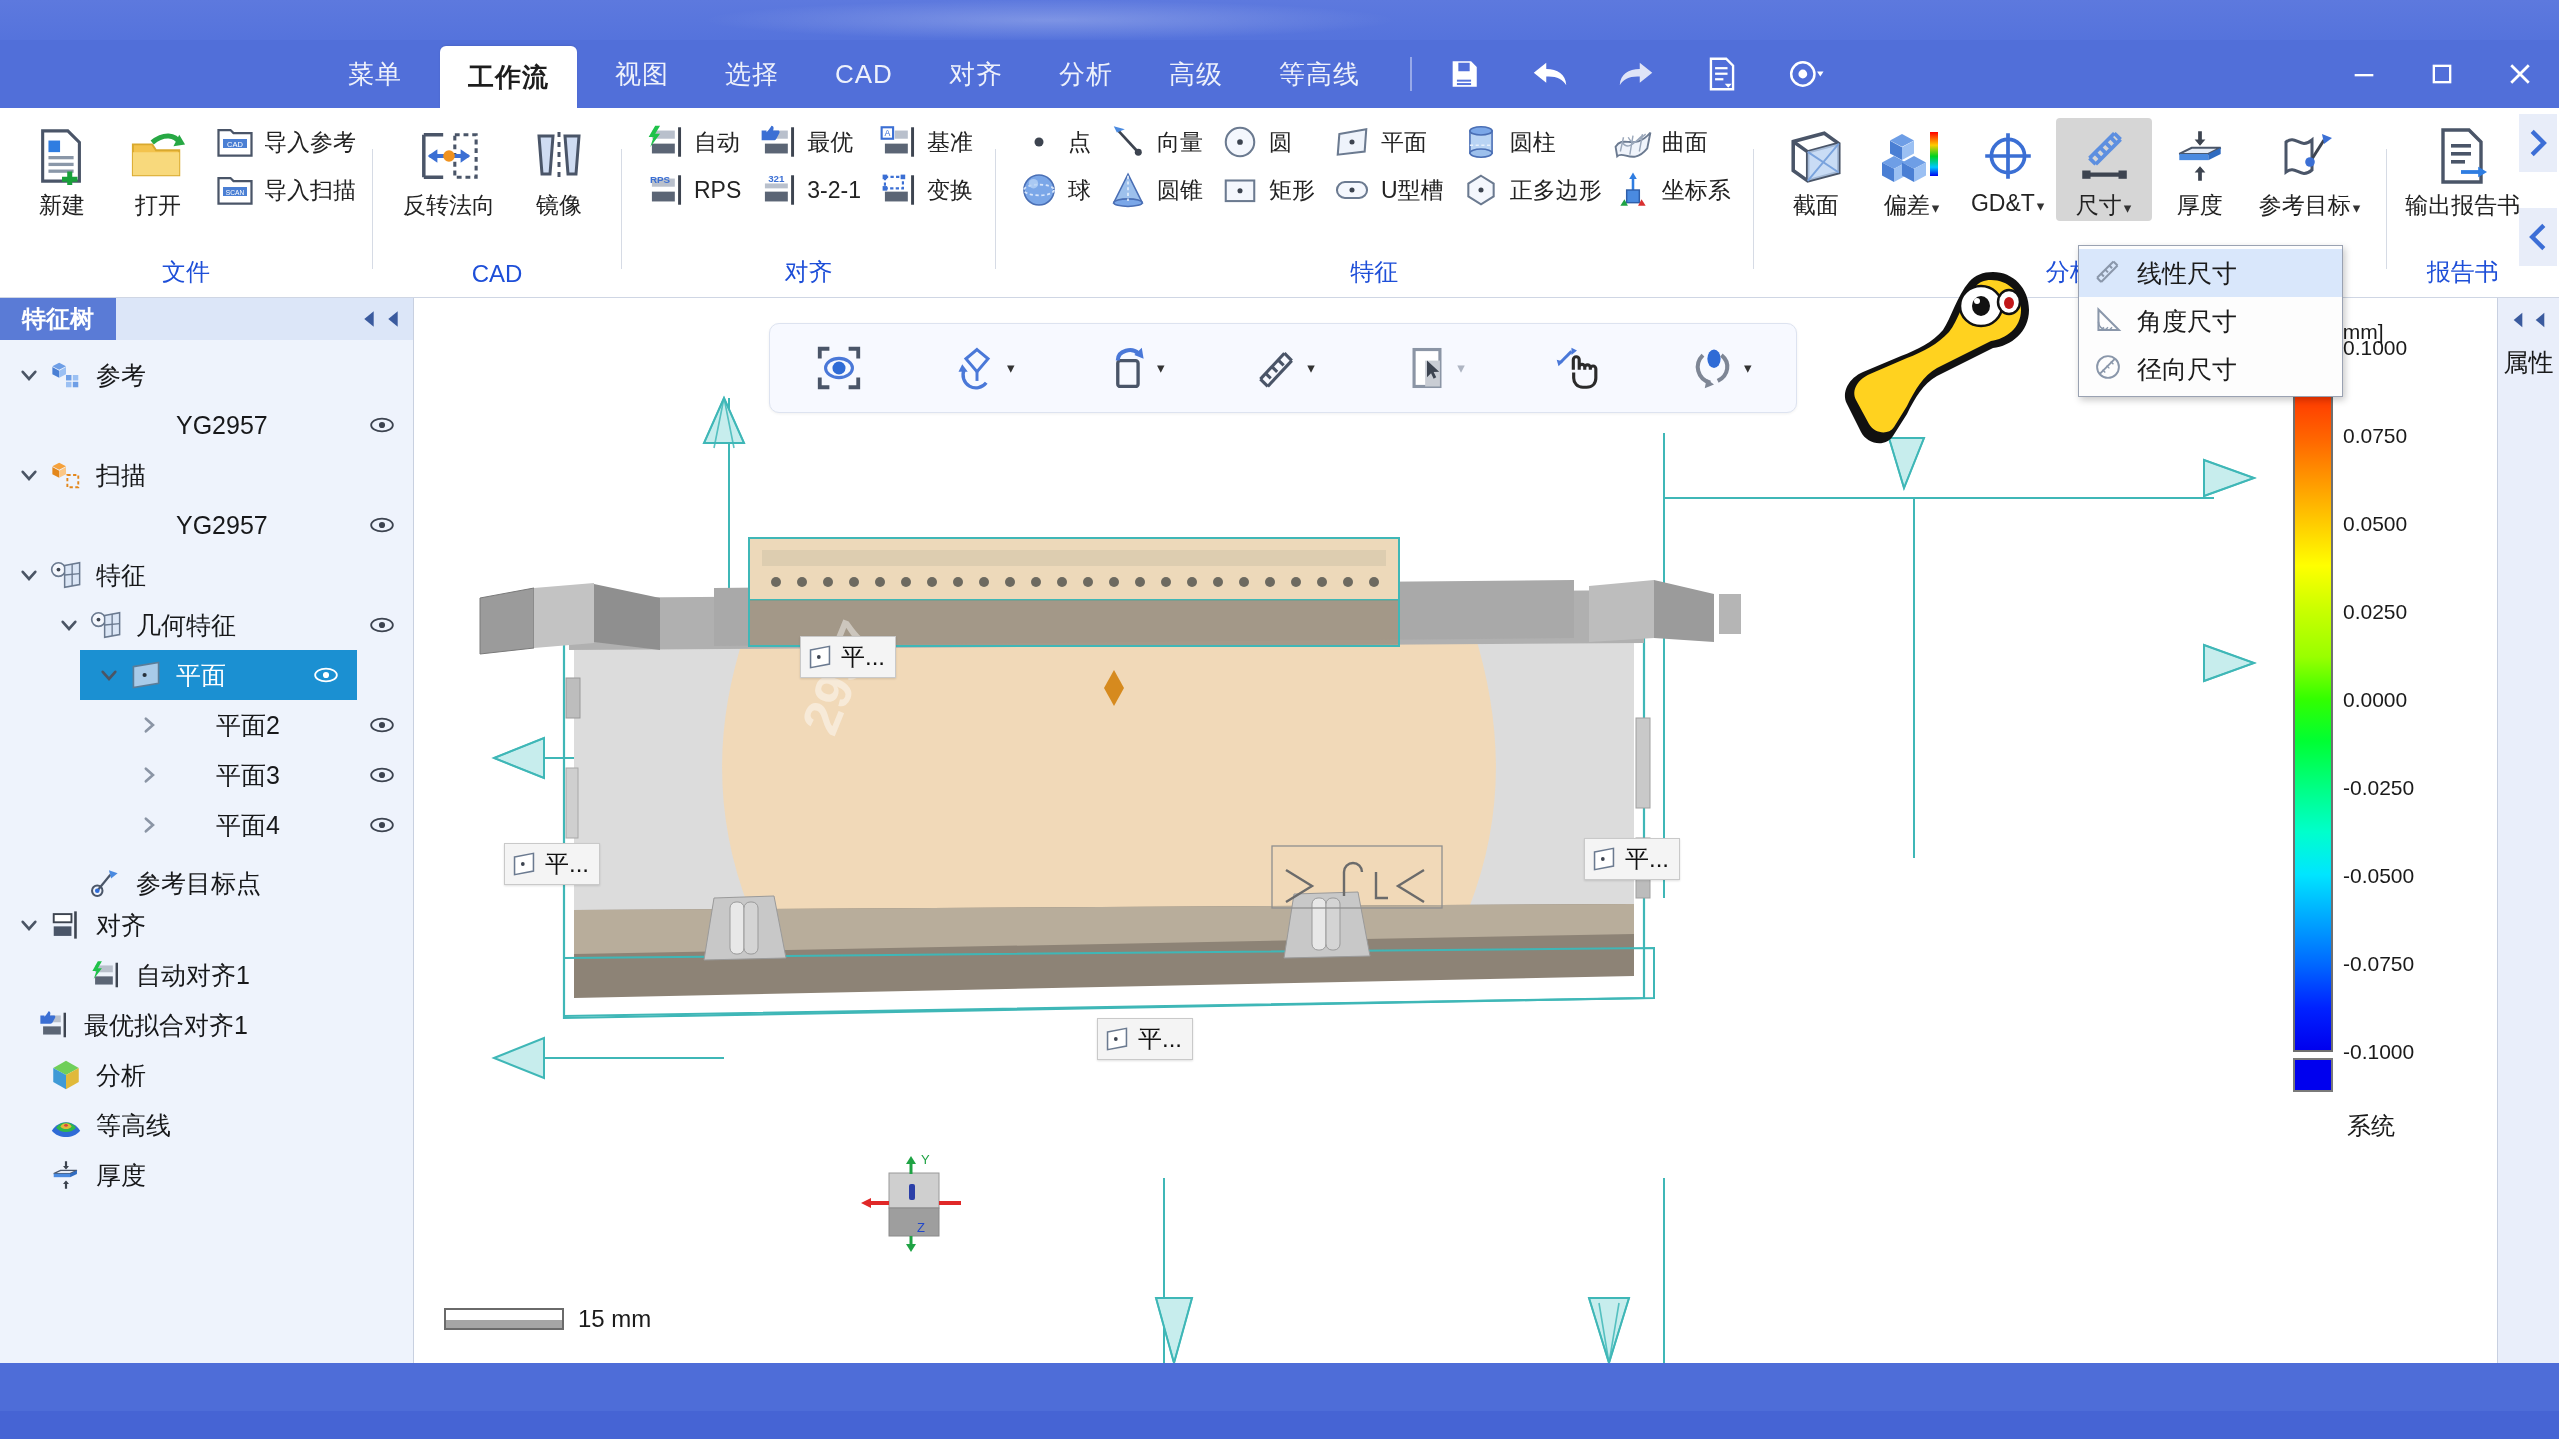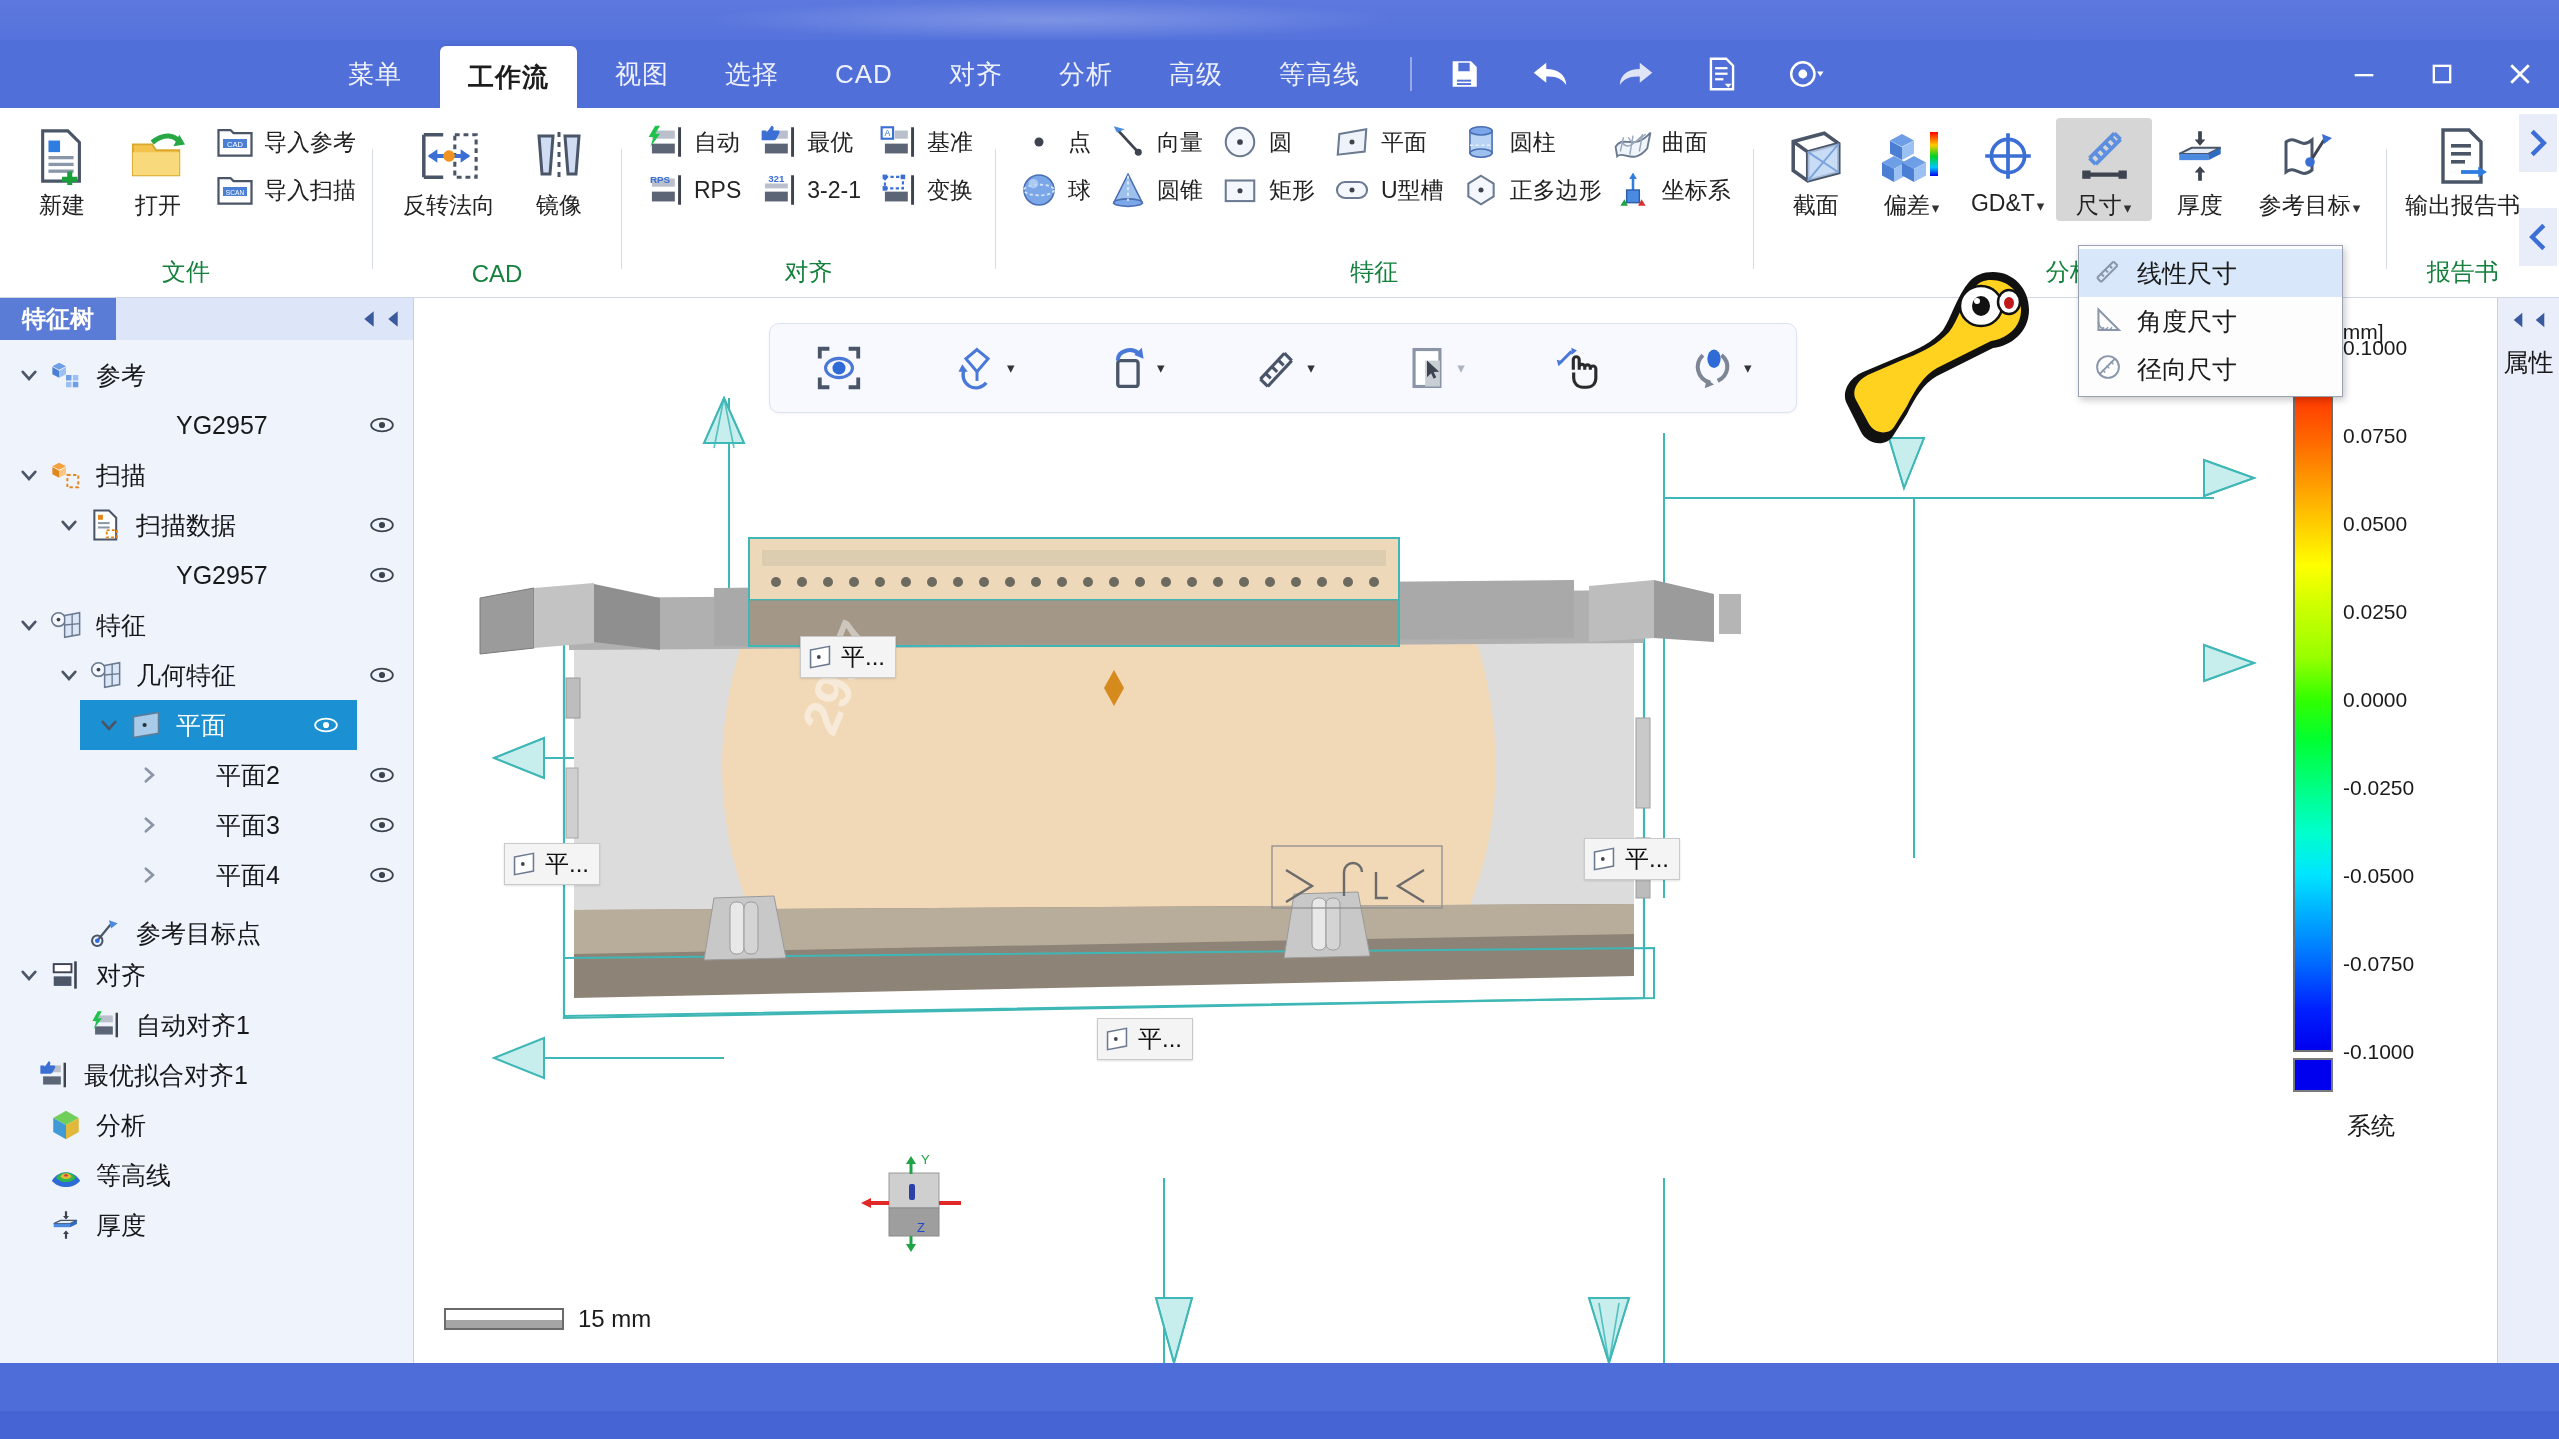--- a/index.html
+++ b/index.html
@@ -46,21 +46,21 @@
 
   
   .ribbon {
     position: absolute; left:0; top:108px; width:2559px; height:190px;
     background: #ffffff; border-bottom: 1px solid #cfd6e4;
     display:flex; align-items:flex-start;
   }
   .rgroup { position:relative; height:190px; display:flex; flex-direction:column; align-items:center; }
   .rgroup-body { display:flex; align-items:flex-start; height:148px; padding: 10px 14px 0 14px; }
   .rgroup-label {
-    font-size: 24px; color:#15803d; text-align:center; width:100%;
+    font-size: 24px; color:#1d4ed8; text-align:center; width:100%;
     position:absolute; bottom:10px; left:0;
   }
   .rgroup-sep { width:1px; align-self:center; height:120px; background:#d6dbe5; margin-top:12px; }
 
   .big-btn {
     width: 96px; display:flex; flex-direction:column; align-items:center;
     padding-top: 6px; cursor:pointer; border-radius:4px;
   }
   .big-btn .ic { height:64px; display:flex; align-items:center; justify-content:center; }
   .big-btn .lb { font-size:23px; color:#232323; margin-top:2px; white-space:nowrap; }
@@ -768,43 +768,20 @@
           </span>
           <span class="tico">
             <svg width="34" height="30" viewBox="0 0 24 22">
               <path fill="#f5a13c" d="M7 2l5 2.6-5 2.6-5-2.6z"></path>
               <path fill="#e3871b" d="M2 5.2l5 2.6V13l-5-2.6z"></path>
               <path fill="#fbc684" d="M12 5.2l-5 2.6V13l5-2.6z"></path>
               <path fill="none" stroke="#e3871b" stroke-width="1.4" d="M13 11h8v9h-8z" stroke-dasharray="2.4 1.8"></path>
             </svg>
           </span>
           <span class="tlabel">扫描</span>
-        </div>
-        <div class="trow" style="padding-left: 52px;">
-          <span class="twist">
-            <svg width="22" height="22" viewBox="0 0 14 14">
-              <path d="M3 5 L7 9.5 L11 5" stroke="#4b5565" stroke-width="1.7" fill="none" stroke-linecap="round"></path>
-            </svg>
-          </span>
-          <span class="tico">
-            <svg width="32" height="32" viewBox="0 0 22 22">
-              <path fill="#fff" stroke="#4a5568" stroke-width="1.4" d="M3 1h10l5 5v15H3z"></path>
-              <rect x="5.5" y="4" width="3.4" height="3.4" fill="#e3871b"></rect>
-              <rect x="5.5" y="9" width="8" height="1.4" fill="#8a97a8"></rect>
-              <rect x="5.5" y="12" width="8" height="1.4" fill="#8a97a8"></rect>
-              <path fill="none" stroke="#e3871b" stroke-width="1.3" d="M11.5 14.5h7v5h-7z" stroke-dasharray="2 1.5"></path>
-            </svg>
-          </span>
-          <span class="tlabel">扫描数据</span>
-          <span class="teye">
-            <svg width="26" height="22" viewBox="0 0 22 16">
-              <ellipse cx="11" cy="8" rx="9.2" ry="5.4" fill="none" stroke="#3d4450" stroke-width="1.5"></ellipse>
-              <ellipse cx="11" cy="8" rx="2.6" ry="2.6" fill="#3d4450"></ellipse>
-            </svg>
-          </span>
         </div>
         <div class="trow" style="padding-left: 92px;">
           <span class="twist"></span>
           <span class="tico"></span>
           <span class="tlabel">YG2957</span>
           <span class="teye">
             <svg width="26" height="22" viewBox="0 0 22 16">
               <ellipse cx="11" cy="8" rx="9.2" ry="5.4" fill="none" stroke="#3d4450" stroke-width="1.5"></ellipse>
               <ellipse cx="11" cy="8" rx="2.6" ry="2.6" fill="#3d4450"></ellipse>
             </svg>

